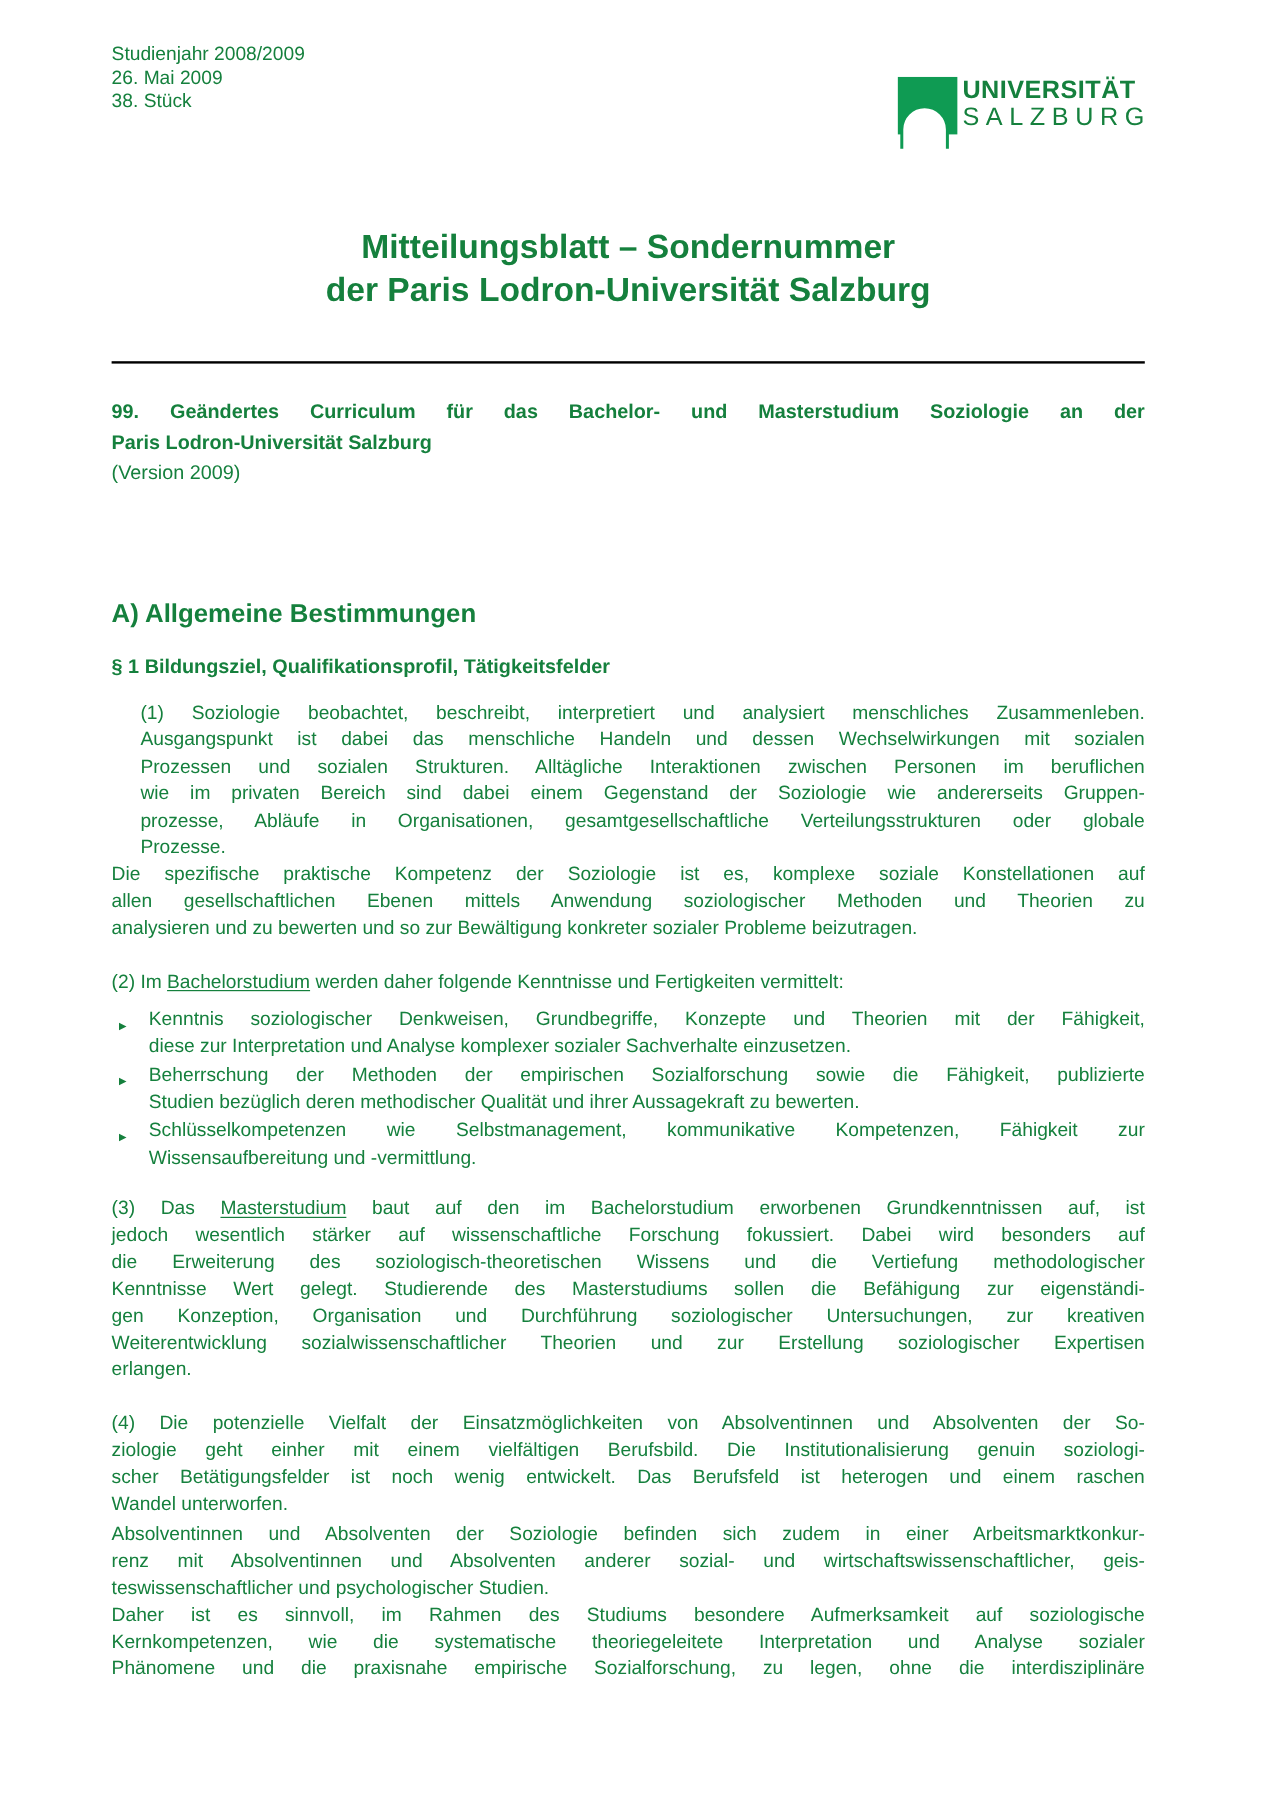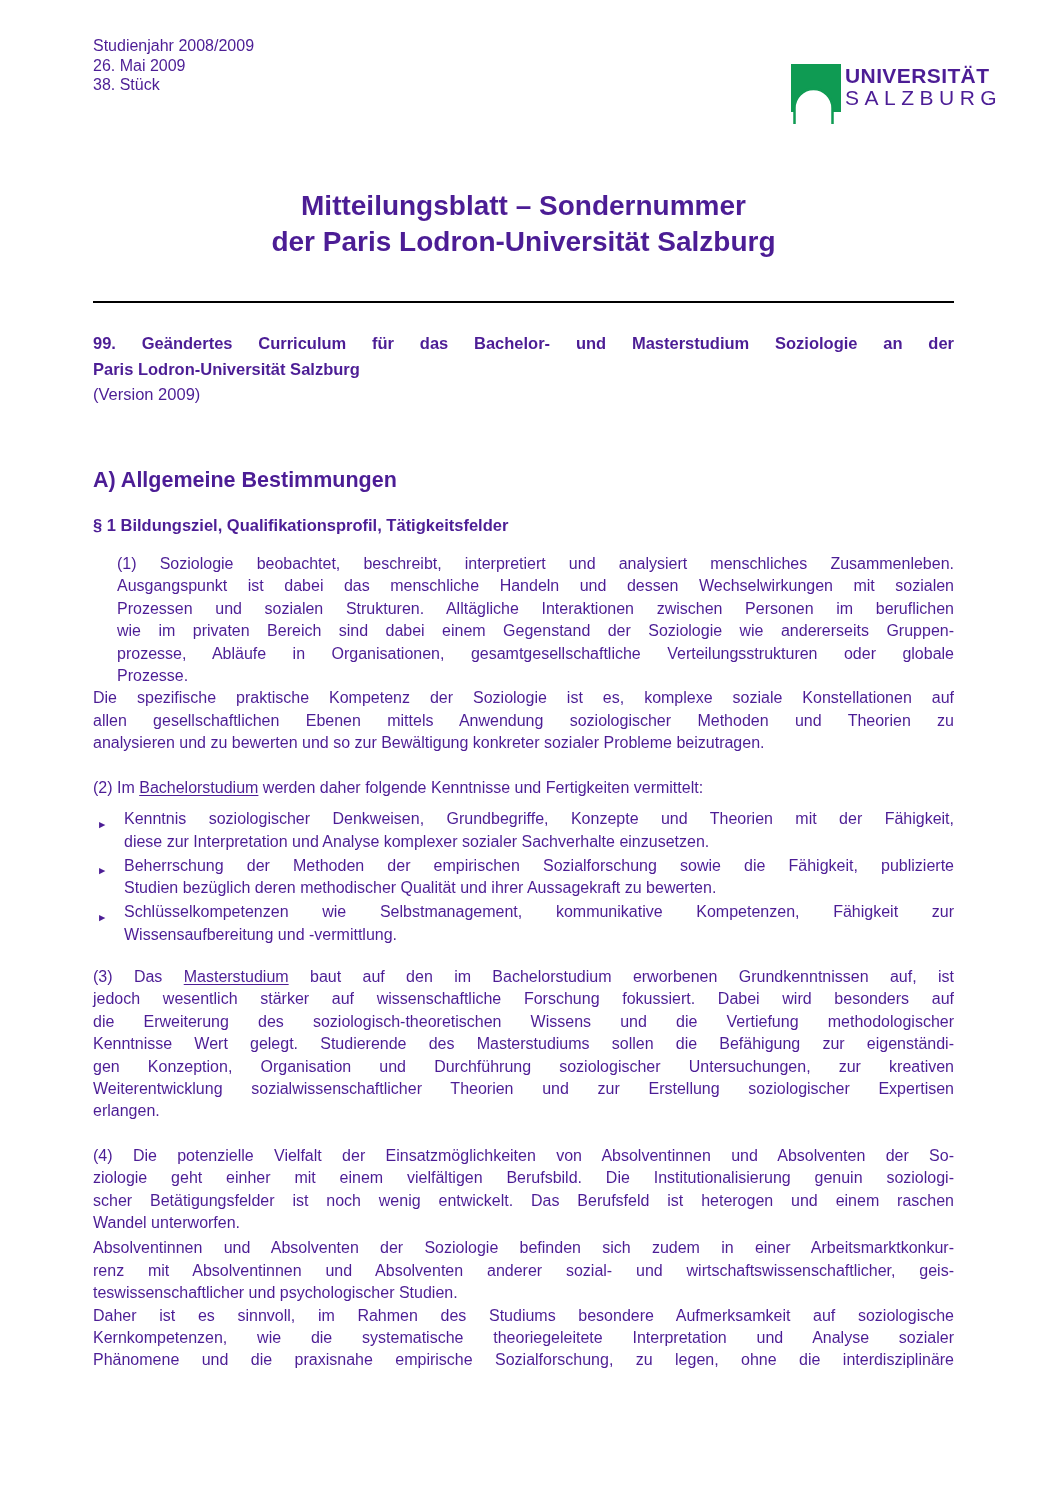--- a/index.html
+++ b/index.html
@@ -3,38 +3,38 @@
 <meta charset="utf-8">
 <style>
   html,body{margin:0;padding:0;background:#ffffff;}
   .page{
     position:relative;
     width:1058px;height:1497px;
     box-sizing:border-box;
     background:#ffffff;
     padding:36px 104px 0 93px;
     font-family:"Liberation Sans","DejaVu Sans",sans-serif;
-    color:#4c1d95;
+    color:#15803d;
     overflow:hidden;
   }
   
   .issue-info{font-size:16px;line-height:19.7px;}
   
-  .logo{position:absolute;top:64px;left:791px;display:flex;align-items:flex-start;gap:4px;}
+  .logo{position:absolute;top:64px;left:748px;display:flex;align-items:flex-start;gap:4px;}
   .logo-text{padding-top:1px;}
   .logo-word1{font-size:21px;font-weight:bold;line-height:22px;letter-spacing:0.4px;}
   .logo-word2{font-size:21px;font-weight:normal;line-height:22px;letter-spacing:5.5px;}
   
   .doc-title{margin-top:93px;font-size:28px;font-weight:bold;line-height:36px;text-align:center;}
   .title-rule{margin:41px 0 0 0;border:none;border-top:2px solid #000;}
   
   .curriculum-heading{margin-top:28px;font-size:16.5px;font-weight:bold;line-height:25.5px;}
   .version-line{font-size:16.5px;font-weight:normal;line-height:25px;}
   
-  .part-a-heading{margin-top:59px;font-size:21.5px;font-weight:bold;line-height:28px;}
+  .part-a-heading{margin-top:90px;font-size:21.5px;font-weight:bold;line-height:28px;}
   .s1-heading{margin-top:20px;font-size:16.5px;font-weight:bold;line-height:22.4px;}
   
   .para{font-size:16px;line-height:22.4px;}
   .p1a{margin-top:7px;margin-left:24px;}
   .p2-intro{margin-top:22.4px;}
   .bullets{margin-top:9px;}
   .bullet{display:flex;margin-bottom:1.5px;}
   .bullet-marker{flex:none;width:31px;box-sizing:border-box;padding:4.5px 0 0 4px;font-size:10.5px;line-height:22.4px;}
   .bullet-body{flex:1;min-width:0;}
   .p3{margin-top:20px;}

